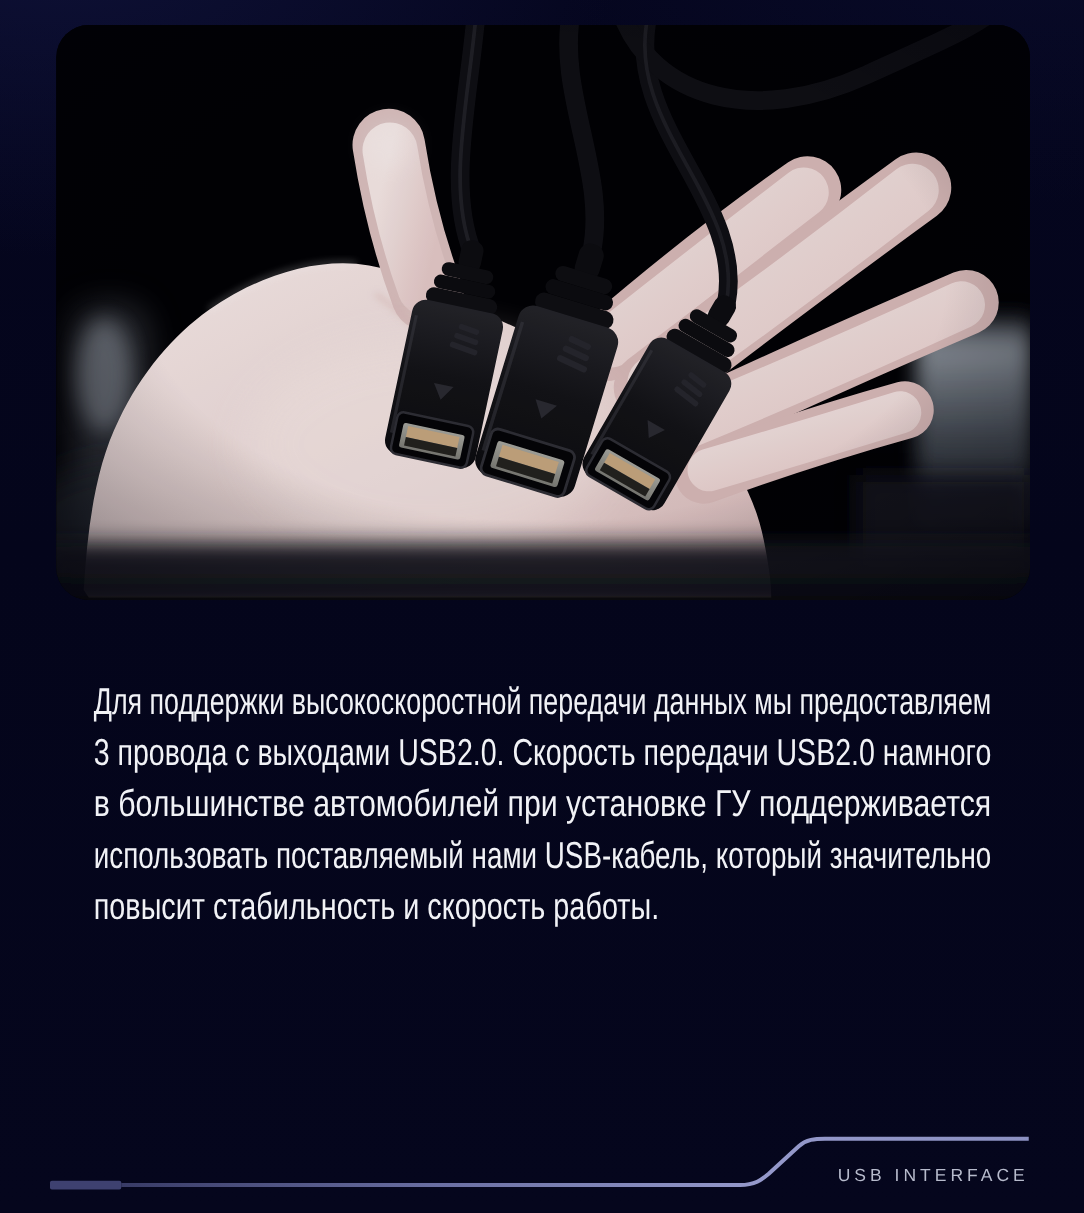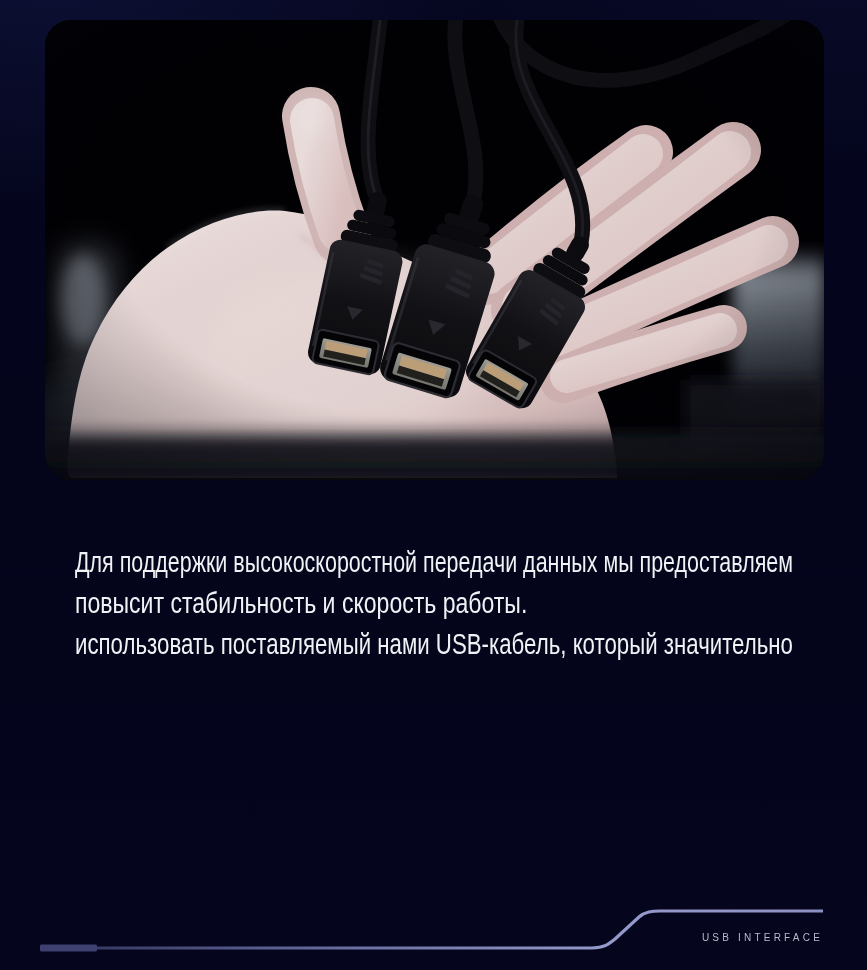--- a/index.html
+++ b/index.html
@@ -26,21 +26,21 @@
   .description{
     position:absolute;left:75px;top:541px;width:718px;
     color:#f1f2f6;font-size:30px;line-height:41px;font-weight:400;
   }
   .description .line{height:41px;white-space:nowrap;}
   .description .line span{display:inline-block;transform-origin:0 50%;}
   
   .footer-line-svg{position:absolute;left:0;top:902px;width:867px;height:66px;}
   .footer-label{
     position:absolute;top:932px;right:44px;
-    font-size:10px;letter-spacing:3.2px;color:#b7bbcc;font-weight:400;
+    font-size:14px;letter-spacing:3.2px;color:#b7bbcc;font-weight:400;
     white-space:nowrap;
   }
 </style>
 </head>
 <body>
 
 <div class="page">
 
   <div class="photo-card">
     <svg viewBox="0 0 779 460" preserveAspectRatio="none">
@@ -168,22 +168,24 @@
       <use href="#usbA" transform="translate(392,302) rotate(17) scale(1.12)"></use>
       <use href="#usbA" transform="translate(480,320) rotate(30)"></use>
 
       <rect x="0" y="0" width="779" height="460" fill="url(#vigG)"></rect>
       <rect x="0" y="0" width="779" height="460" fill="#0a1030" opacity="0.06"></rect>
     </svg>
   </div>
 
   <div class="description" style="color: rgb(241, 242, 246);">
       <div class="line"><span style="transform: scaleX(0.715284);">Для поддержки высокоскоростной передачи данных мы предоставляем</span></div>
+      <div class="line"><span style="transform: scaleX(0.760694);">3 провода с выходами USB2.0. Скорость передачи USB2.0 намного</span></div>
+      <div class="line"><span style="transform: scaleX(0.807521);">в большинстве автомобилей при установке ГУ поддерживается</span></div>
+      <div class="line"><span style="transform: scaleX(0.741604);">использовать поставляемый нами USB-кабель, который значительно</span></div>
       <div class="line"><span style="transform: scaleX(0.768074);">повысит стабильность и скорость работы.</span></div>
-      <div class="line"><span style="transform: scaleX(0.741604);">использовать поставляемый нами USB-кабель, который значительно</span></div>
     </div>
 
   <svg class="footer-line-svg" viewBox="0 0 867 66" preserveAspectRatio="none">
     <defs>
       <linearGradient id="lineG" x1="0" y1="0" x2="1" y2="0">
         <stop offset="0" stop-color="#383b66"></stop>
         <stop offset="0.35" stop-color="#6a6fa3"></stop>
         <stop offset="0.7" stop-color="#9599cb"></stop>
         <stop offset="1" stop-color="#8c91c2"></stop>
       </linearGradient>

